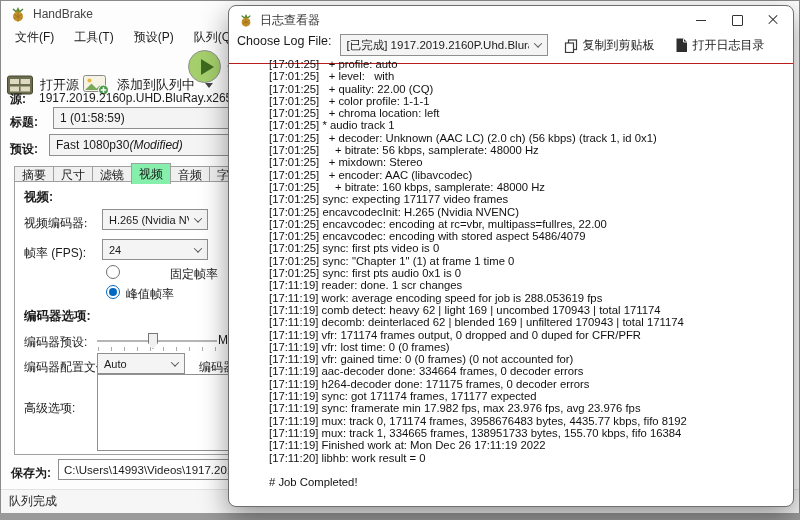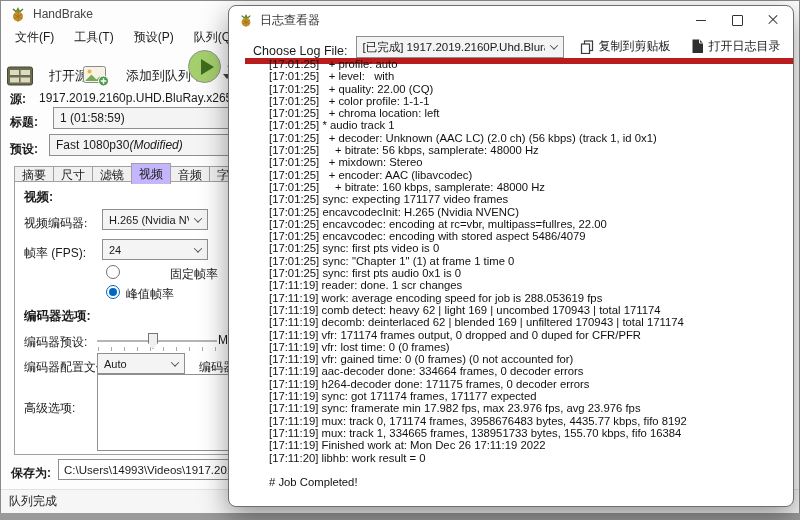--- a/index.html
+++ b/index.html
@@ -12,22 +12,22 @@
 
   .titlebar { position:absolute; left:0; top:0; right:0; height:26px; display:flex;
     align-items:center; padding-left:9px; background:#fdfdfd; }
   .titlebar .app-title { font-size:12px; color:#444; margin-left:7px; }
 
   .menubar { position:absolute; left:0; top:26px; right:0; height:20px; display:flex;
     align-items:center; gap:4px; padding-left:6px; font-size:12px; color:#1a1a1a; }
   .menu-item { padding:2px 8px; }
 
   .toolbar { position:absolute; left:0; top:46px; right:0; height:42px; }
-  .tb-btn { position:absolute; display:flex; align-items:center; gap:16px;
-    font-size:13px; color:#1a1a1a; height:36px; top:11px; }
+  .tb-btn { position:absolute; display:flex; align-items:center; gap:7px;
+    font-size:13px; color:#1a1a1a; height:36px; top:20px; }
   .tb-open { left:6px; }
   .tb-queue { left:82px; }
   .tri-down { width:0; height:0; border-left:4px solid transparent;
     border-right:4px solid transparent; border-top:5px solid #444; margin-left:3px; }
   .play-btn { position:absolute; left:187px; top:3px; width:33px; height:33px;
     border-radius:50%; background:#a5cf6d; border:1px solid #8f8f8f; }
   .play-btn::after { content:""; position:absolute; left:12px; top:8px; width:0; height:0;
     border-top:8px solid transparent; border-bottom:8px solid transparent;
     border-left:13px solid #3e6b1f; }
   .tb-start-label { position:absolute; left:226px; top:11px; font-size:13px; color:#1a1a1a; }
@@ -39,21 +39,21 @@
     border:1px solid #8f8f8f; font-size:11px; color:#1a1a1a; padding:0 6px;
     white-space:nowrap; overflow:hidden; }
   .combo .ctext { flex:1; overflow:hidden; }
   .chev { flex:none; width:6px; height:6px; border-right:1.3px solid #555;
     border-bottom:1.3px solid #555; transform:rotate(45deg) translate(-1px,-1px); margin-left:6px; }
 
   .tabs { position:absolute; left:13px; top:162px; display:flex; align-items:flex-end; }
   .tab { height:18px; padding:0 7px; font-size:12px; color:#1a1a1a; background:#f0f0f0;
     border:1px solid #a0a0a0; border-bottom:none; display:flex; align-items:center;
     margin-right:-1px; }
-  .tab.sel { background:#c4b5fd; height:21px; position:relative; z-index:2; }
+  .tab.sel { background:#86efac; height:21px; position:relative; z-index:2; }
 
   .panel { position:absolute; left:13px; top:180px; width:608px; height:274px;
     border:1px solid #a0a0a0; background:#fff; }
   .p-label { position:absolute; font-size:12px; color:#1a1a1a; white-space:nowrap; }
   .p-section { position:absolute; font-size:12.5px; font-weight:bold; color:#1a1a1a; }
 
   .radio { position:absolute; width:14px; height:14px; border-radius:50%;
     border:1px solid #707070; background:#fff; }
   .radio.sel { border-color:#0067c0; }
   .radio.sel::after { content:""; position:absolute; left:2px; top:2px; width:8px; height:8px;
@@ -85,22 +85,22 @@
   .win-controls { position:absolute; right:2px; top:0; height:28px; display:flex; }
   .wc { width:36px; height:28px; display:flex; align-items:center; justify-content:center;
     position:relative; }
   .wc-min::before { content:""; width:10px; height:1px; background:#333; }
   .wc-max::before { content:""; width:9px; height:9px; border:1px solid #333; border-radius:1px; }
   .wc-close::before,.wc-close::after { content:""; position:absolute; left:12px; top:13px;
     width:12px; height:1.2px; background:#333; }
   .wc-close::before { transform:rotate(45deg); }
   .wc-close::after { transform:rotate(-45deg); }
 
-  .log-controls { position:absolute; left:16px; top:28px; right:0; height:30px;
-    display:flex; align-items:flex-end; border-bottom:6px solid #b91c1c; }
+  .log-controls { position:absolute; left:0; top:28px; right:0; height:30px;
+    display:flex; align-items:flex-start; border-bottom:1px solid #b91c1c; }
   .choose-label { font-size:12.5px; color:#1a1a1a; margin-left:8px; }
   .log-combo { width:208px; height:22px; margin-left:8px; font-size:11.5px; position:relative; }
   .log-btn { display:flex; align-items:center; gap:5px; font-size:12px; color:#1a1a1a;
     margin-left:12px; padding:3px 4px; }
 
   .log-area { position:absolute; left:8px; right:4px; top:52px; bottom:2px;
     font-size:11.3px; line-height:12.3px; color:#111; overflow:hidden;padding-left:32px; }
   .log-line { white-space:pre; min-height:12.3px; }
 
   .bottom-strip { position:absolute; left:0; right:0; top:513px; height:7px; background:#9a9a9a; }

